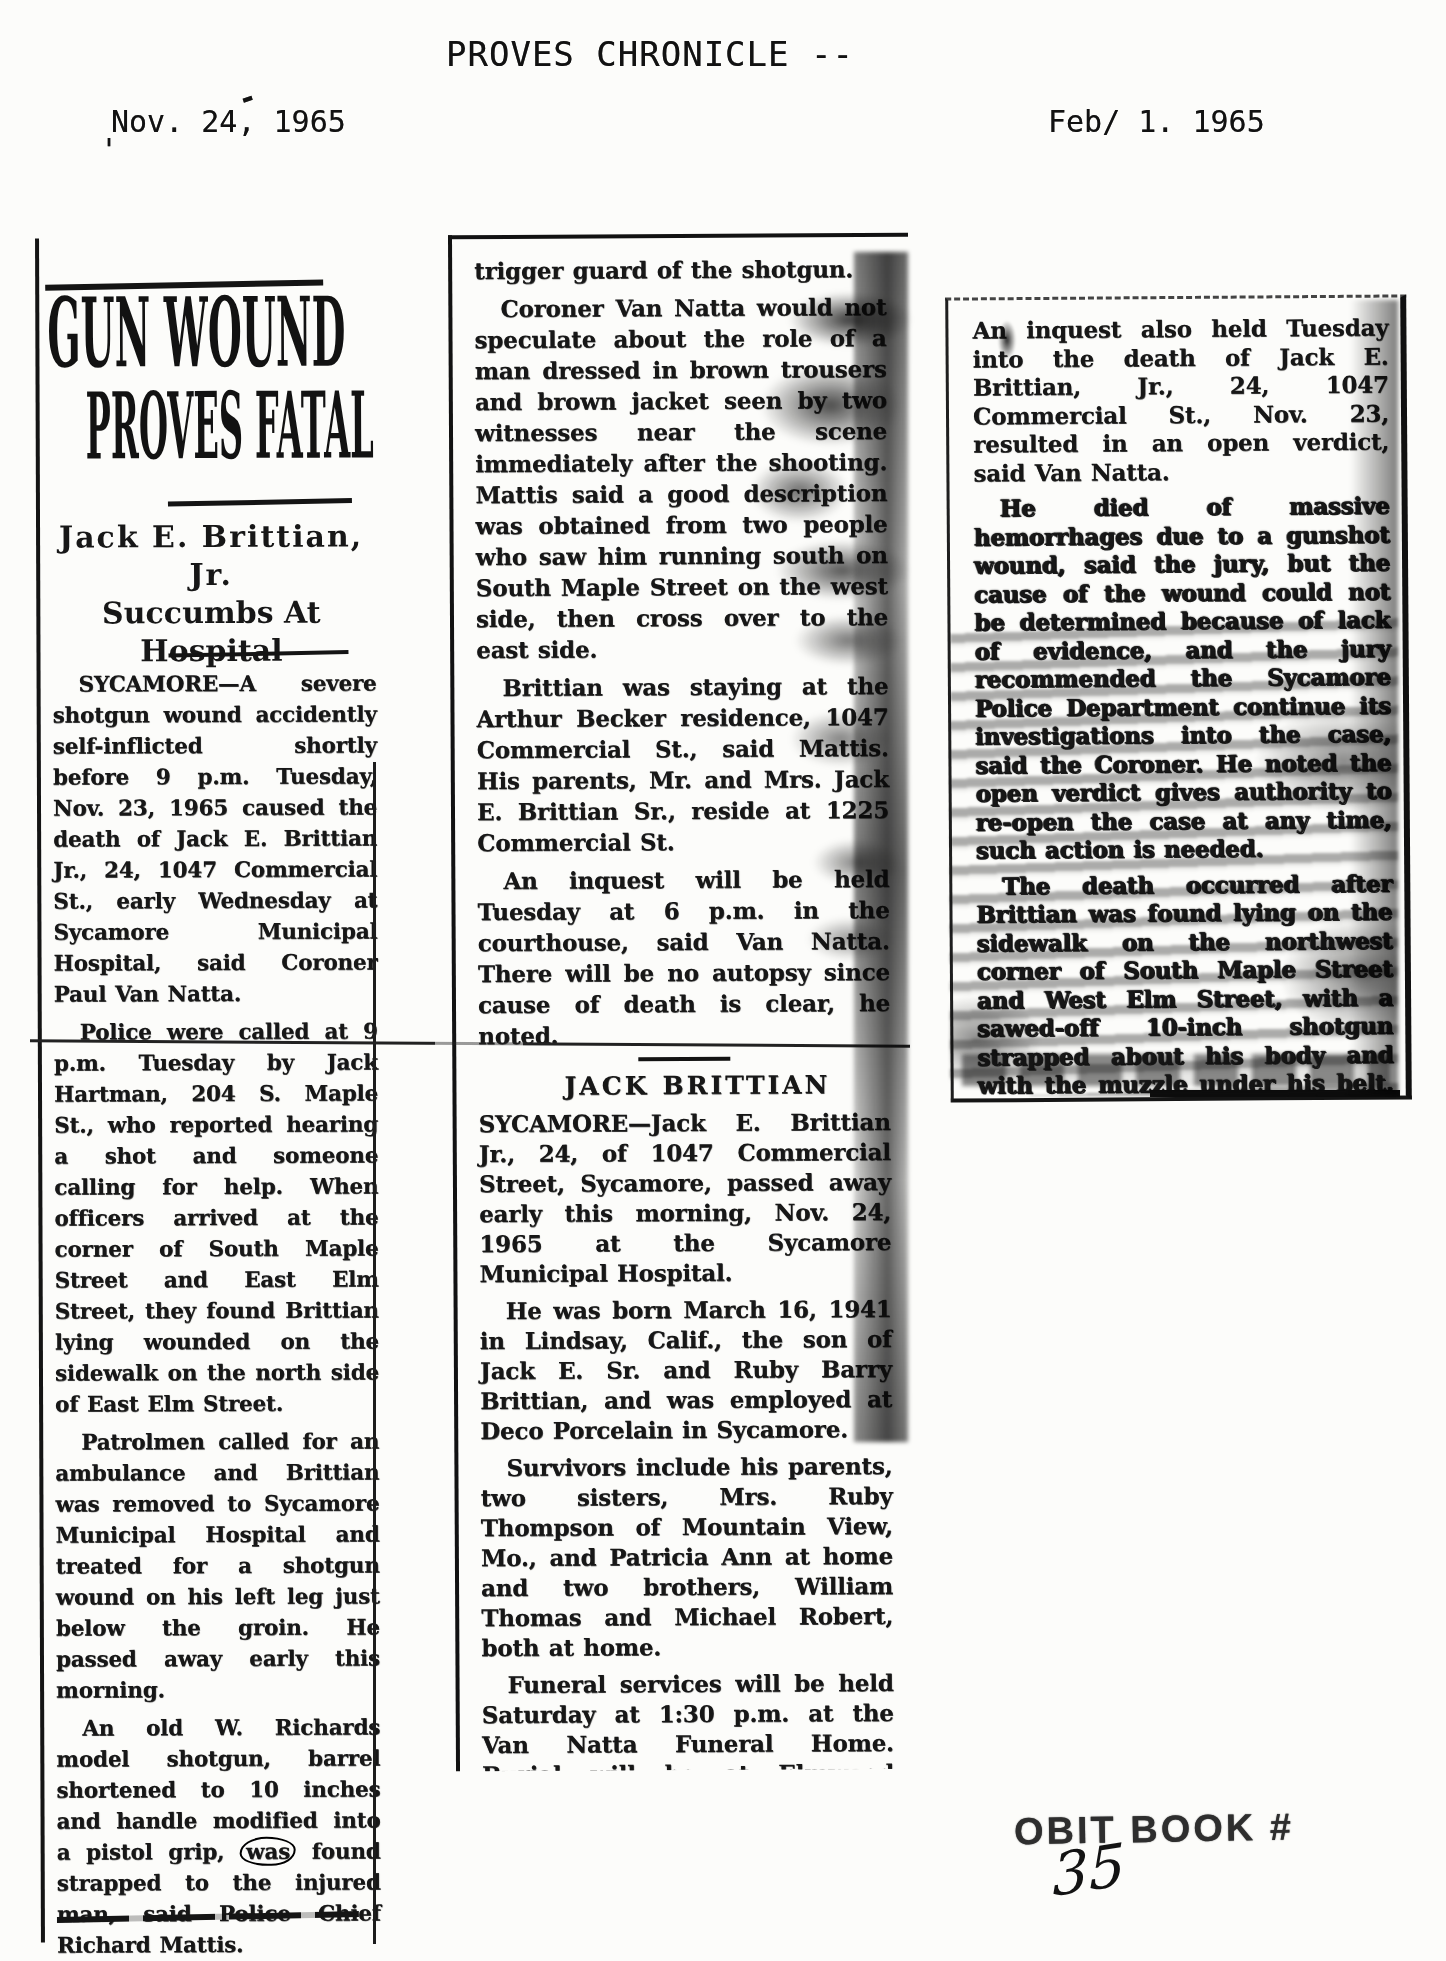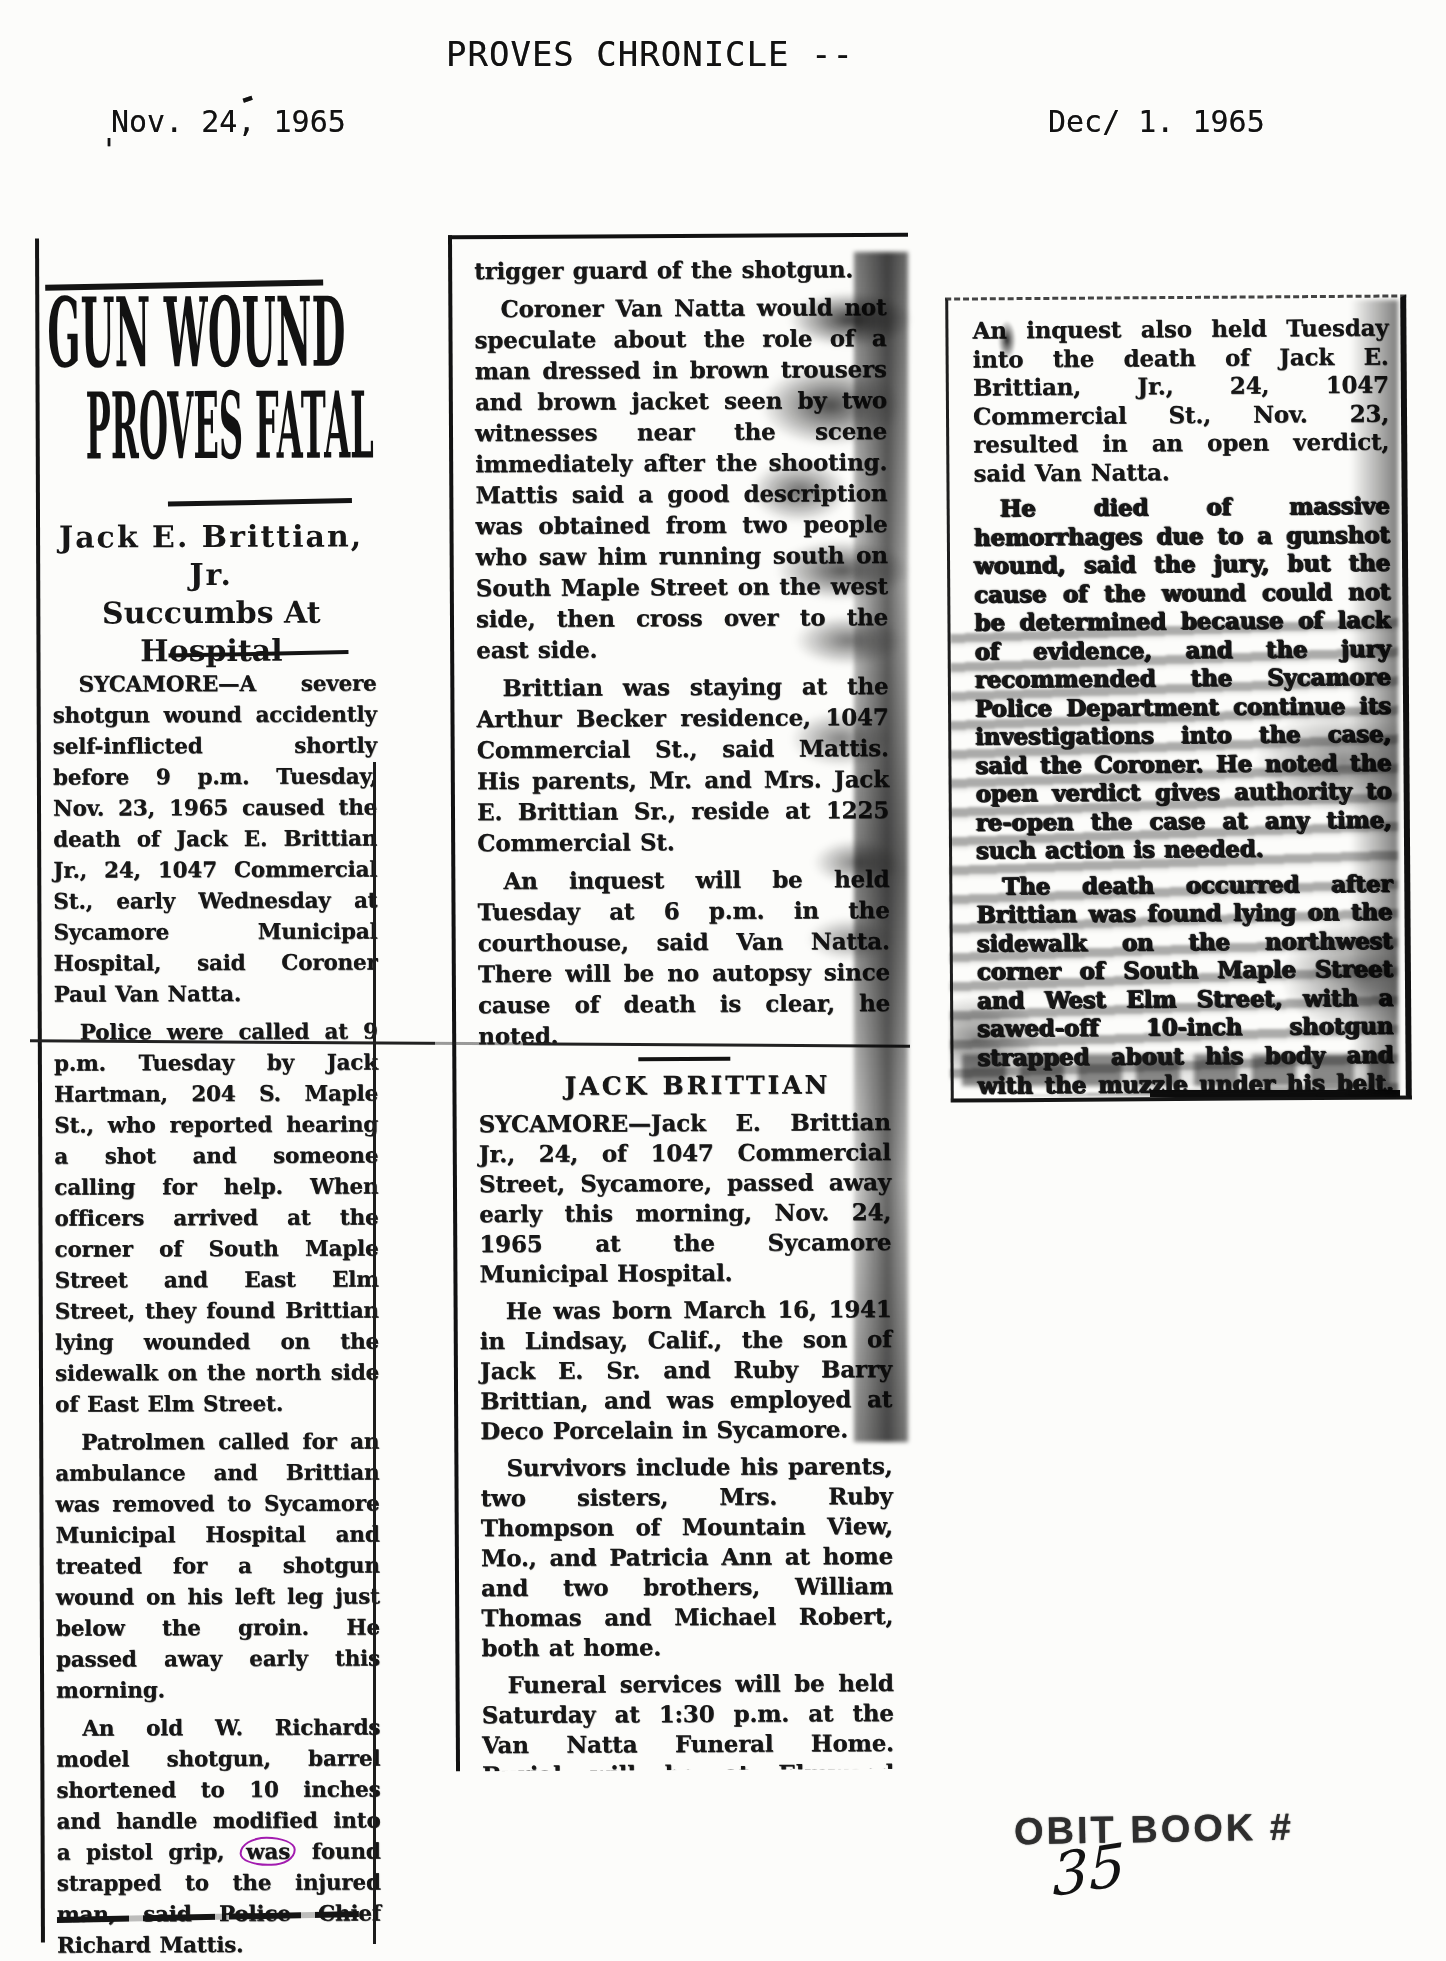--- a/index.html
+++ b/index.html
@@ -40,21 +40,21 @@
   .hlsvg text { font-family:"DejaVu Serif", serif; font-weight:bold; fill:#121212; }
   .hl1 { left:8px;  top:48px; }
   .hl2 { left:46px; top:142px; }
   .subhead { position:absolute; top:280px; left:0; width:100%; text-align:center;
              font-weight:bold; font-size:30px; line-height:38px; }
   .subhead .s1 { letter-spacing:2px; }
   .r-mid { left:128px; top:262px; width:184px; height:5px; transform:rotate(-0.9deg); }
   .r-sub { left:128px; top:414px; width:180px; height:4px; transform:rotate(-0.9deg); }
   .body1 { position:absolute; left:12px; top:430px; width:324px;
            font-size:21.5px; line-height:31px; }
-  .circled { border:2px solid #a21caf; border-radius:55% 60% 50% 58% / 65% 50% 62% 48%;
+  .circled { border:2px solid #000000; border-radius:55% 60% 50% 58% / 65% 50% 62% 48%;
              padding:0 4px;margin-top:48px; }
   .r-bottom { left:12px; top:1676px; width:302px; height:6px; transform:rotate(-0.9deg);
               background:repeating-linear-gradient(90deg,#151515 0 72px, rgba(0,0,0,.25) 72px 86px); }
   .col1-right-border { position:absolute; left:373px; top:762px; width:3px; height:1182px; background:#1c1c1c; }
 
   
   .clip2 { left:452px; top:234px; width:456px; height:1532px;
            border-top:4px solid #121212; border-left:4px solid #121212;
            transform:rotate(-0.3deg); overflow:hidden; }
   .body2 { position:absolute; left:22px; top:16px; width:412px;
@@ -120,21 +120,21 @@
                font-family:"DejaVu Serif", serif; font-style:italic;
                font-size:58px; color:#131313; transform:rotate(-9deg) skewX(-8deg); }
 </style>
 </head>
 <body>
 
 <div class="page">
 
   <div class="typewriter header-title">PROVES CHRONICLE --</div>
   <div class="typewriter date-left">Nov. 24, 1965</div>
-  <div class="typewriter date-right">Dec/ 1. 1965</div>
+  <div class="typewriter date-right">Feb/ 1. 1965</div>
   <div class="typewriter stray-apostrophe">'</div>
   <div class="typewriter stray-tick">-</div>
 
   <section class="clip clip1">
     <div class="rule r-top"></div>
     <svg class="hlsvg hl1" width="302" height="100">
       <text x="0" y="80" font-size="96" textLength="298" lengthAdjust="spacingAndGlyphs">GUN WOUND</text>
     </svg>
     <svg class="hlsvg hl2" width="294" height="100">
       <text x="0" y="78" font-size="92" textLength="288" lengthAdjust="spacingAndGlyphs">PROVES FATAL</text>

